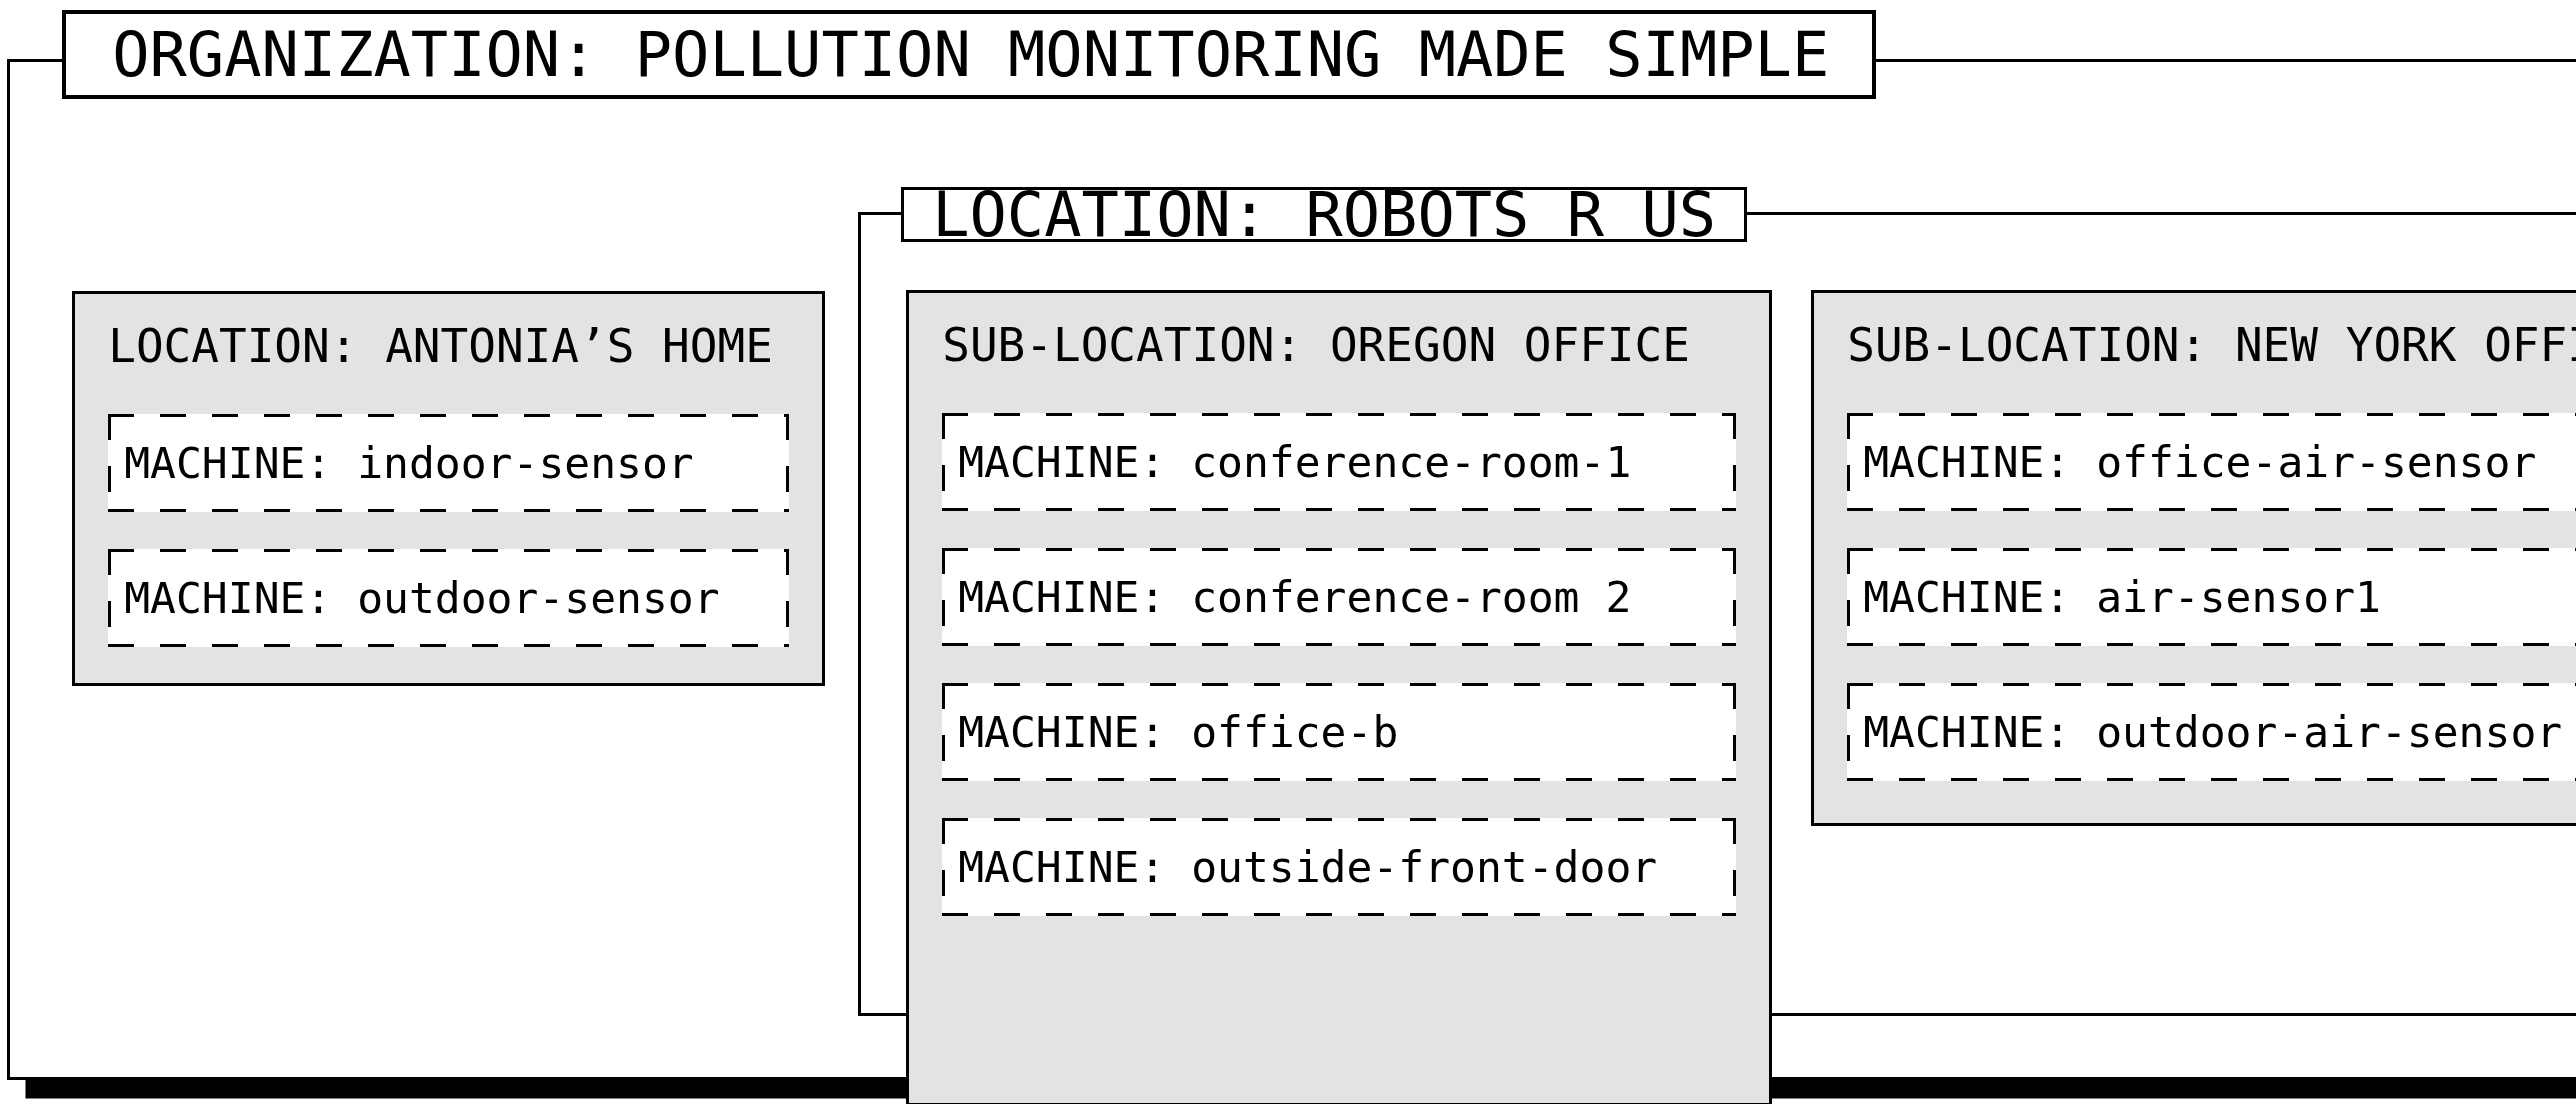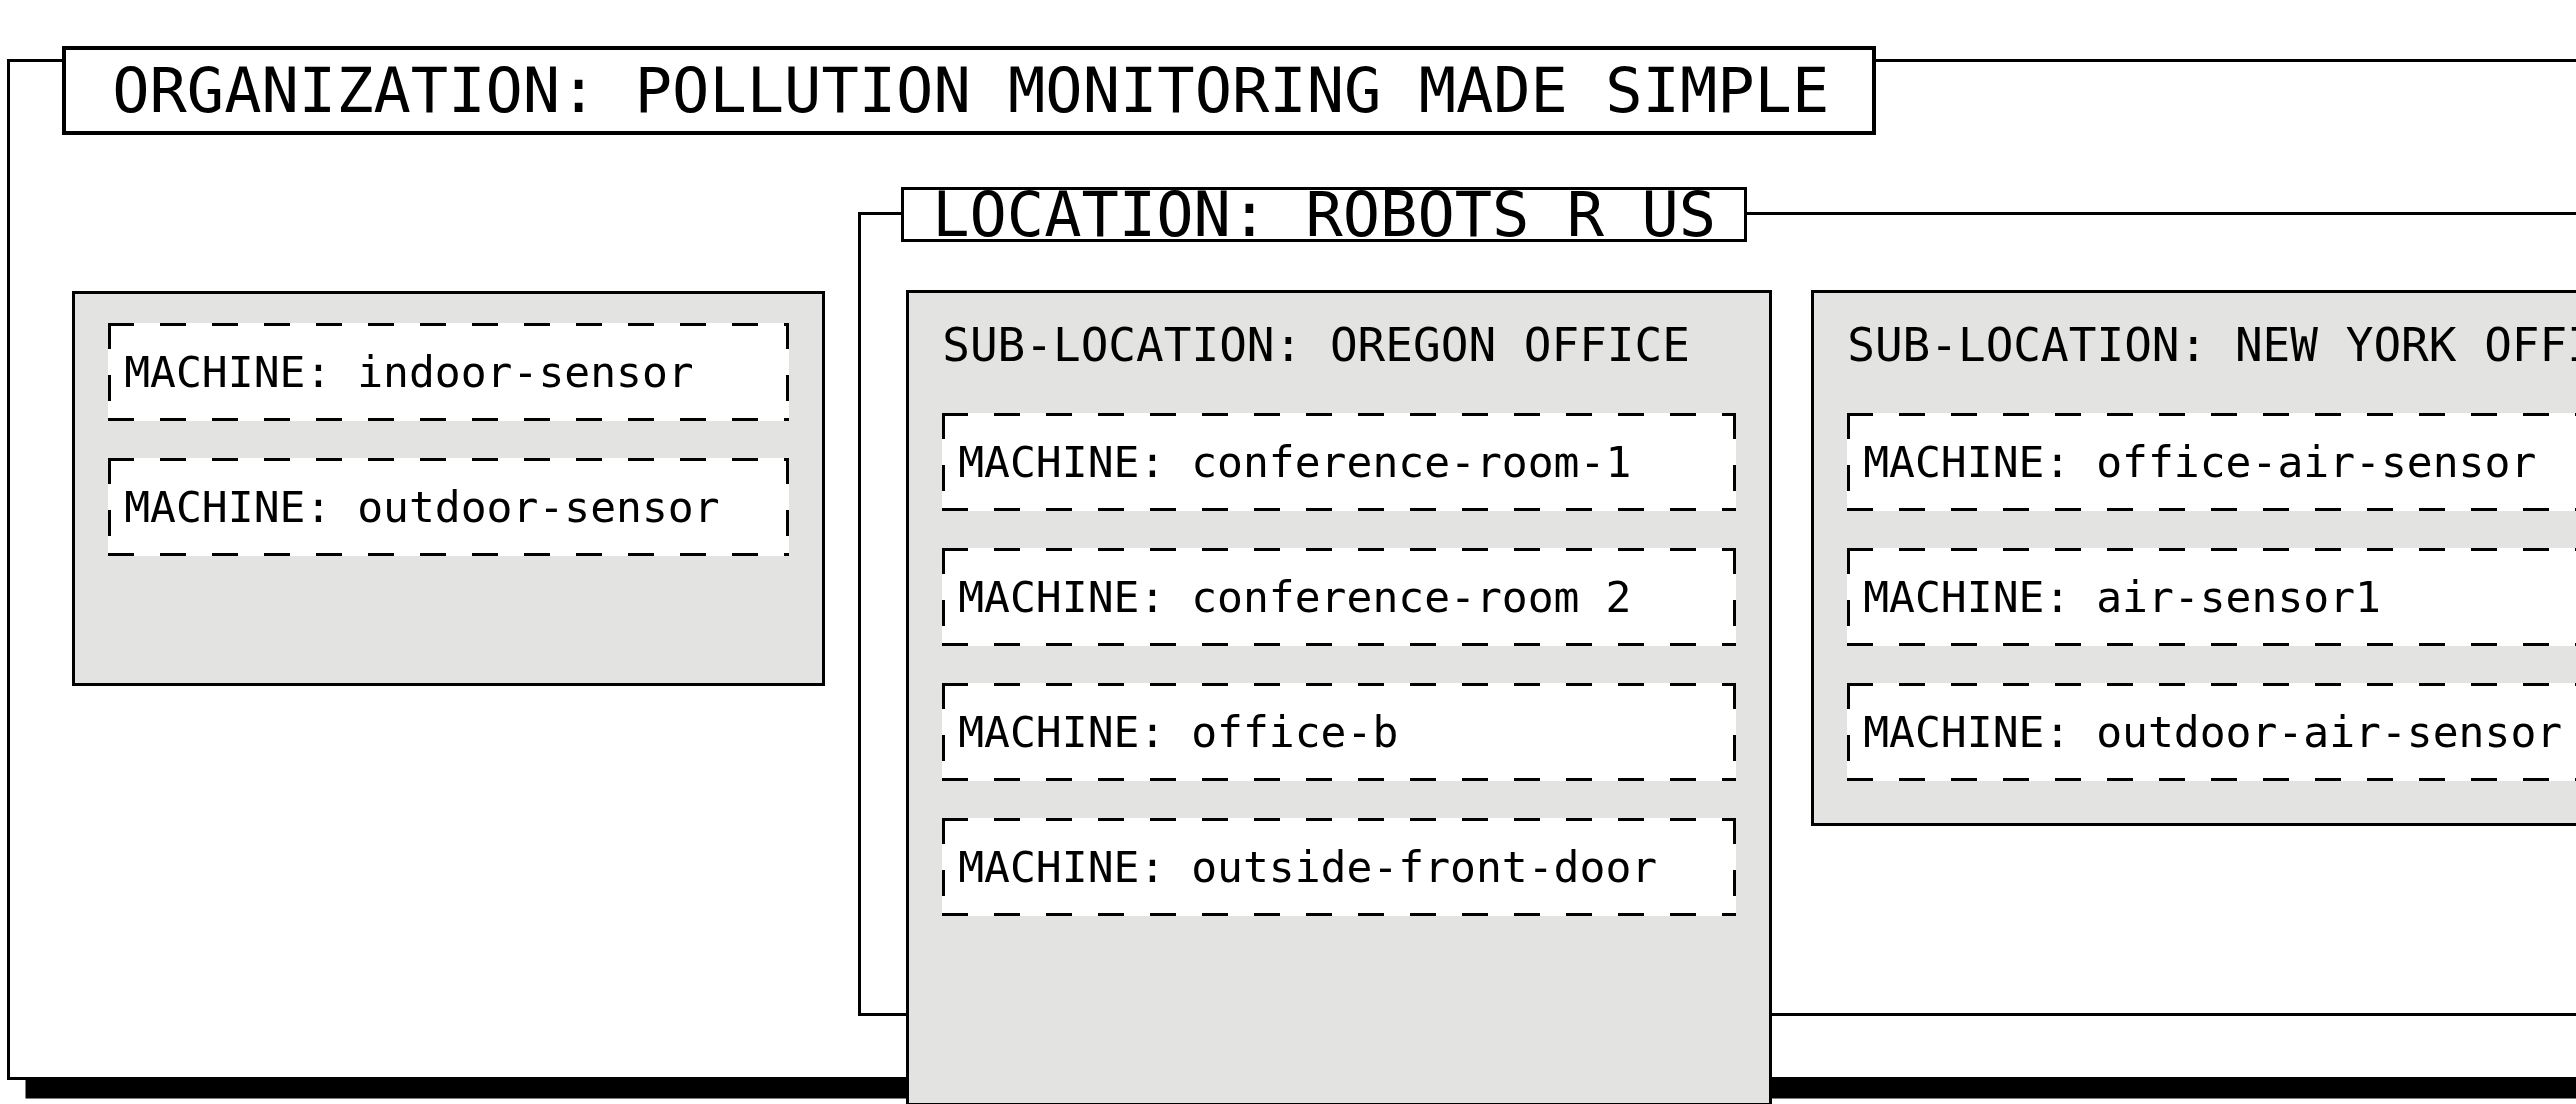--- a/index.html
+++ b/index.html
@@ -36,21 +36,20 @@
     box-sizing: border-box;
     border: 4.1px solid #000000;
     background: #ffffff;
     display: flex;
     align-items: center;
     padding: 0 46px;
     font-size: 62px;
     line-height: 1;
     white-space: nowrap;
     z-index: 4;
-    margin-top: 36px;
   }
   .location-plain {
     position: absolute;
     left: 62px;
     top: 229px;
     width: 753px;
     height: 395px;
   }
   .robots-box {
     position: absolute;
@@ -117,20 +116,21 @@
 </head>
 <body>
 
 <div class="canvas">
 
   <div class="org-box">
 
     <div class="org-title">ORGANIZATION: POLLUTION MONITORING MADE SIMPLE</div>
 
     <div class="group location-plain">
+      <div class="group-label">LOCATION: ANTONIA’S HOME</div>
       <div class="machine">MACHINE: indoor-sensor</div>
       <div class="machine">MACHINE: outdoor-sensor</div>
     </div>
 
     <div class="robots-box">
 
       <div class="robots-label">LOCATION: ROBOTS R US</div>
 
       <div class="group oregon">
         <div class="group-label">SUB-LOCATION: OREGON OFFICE</div>

